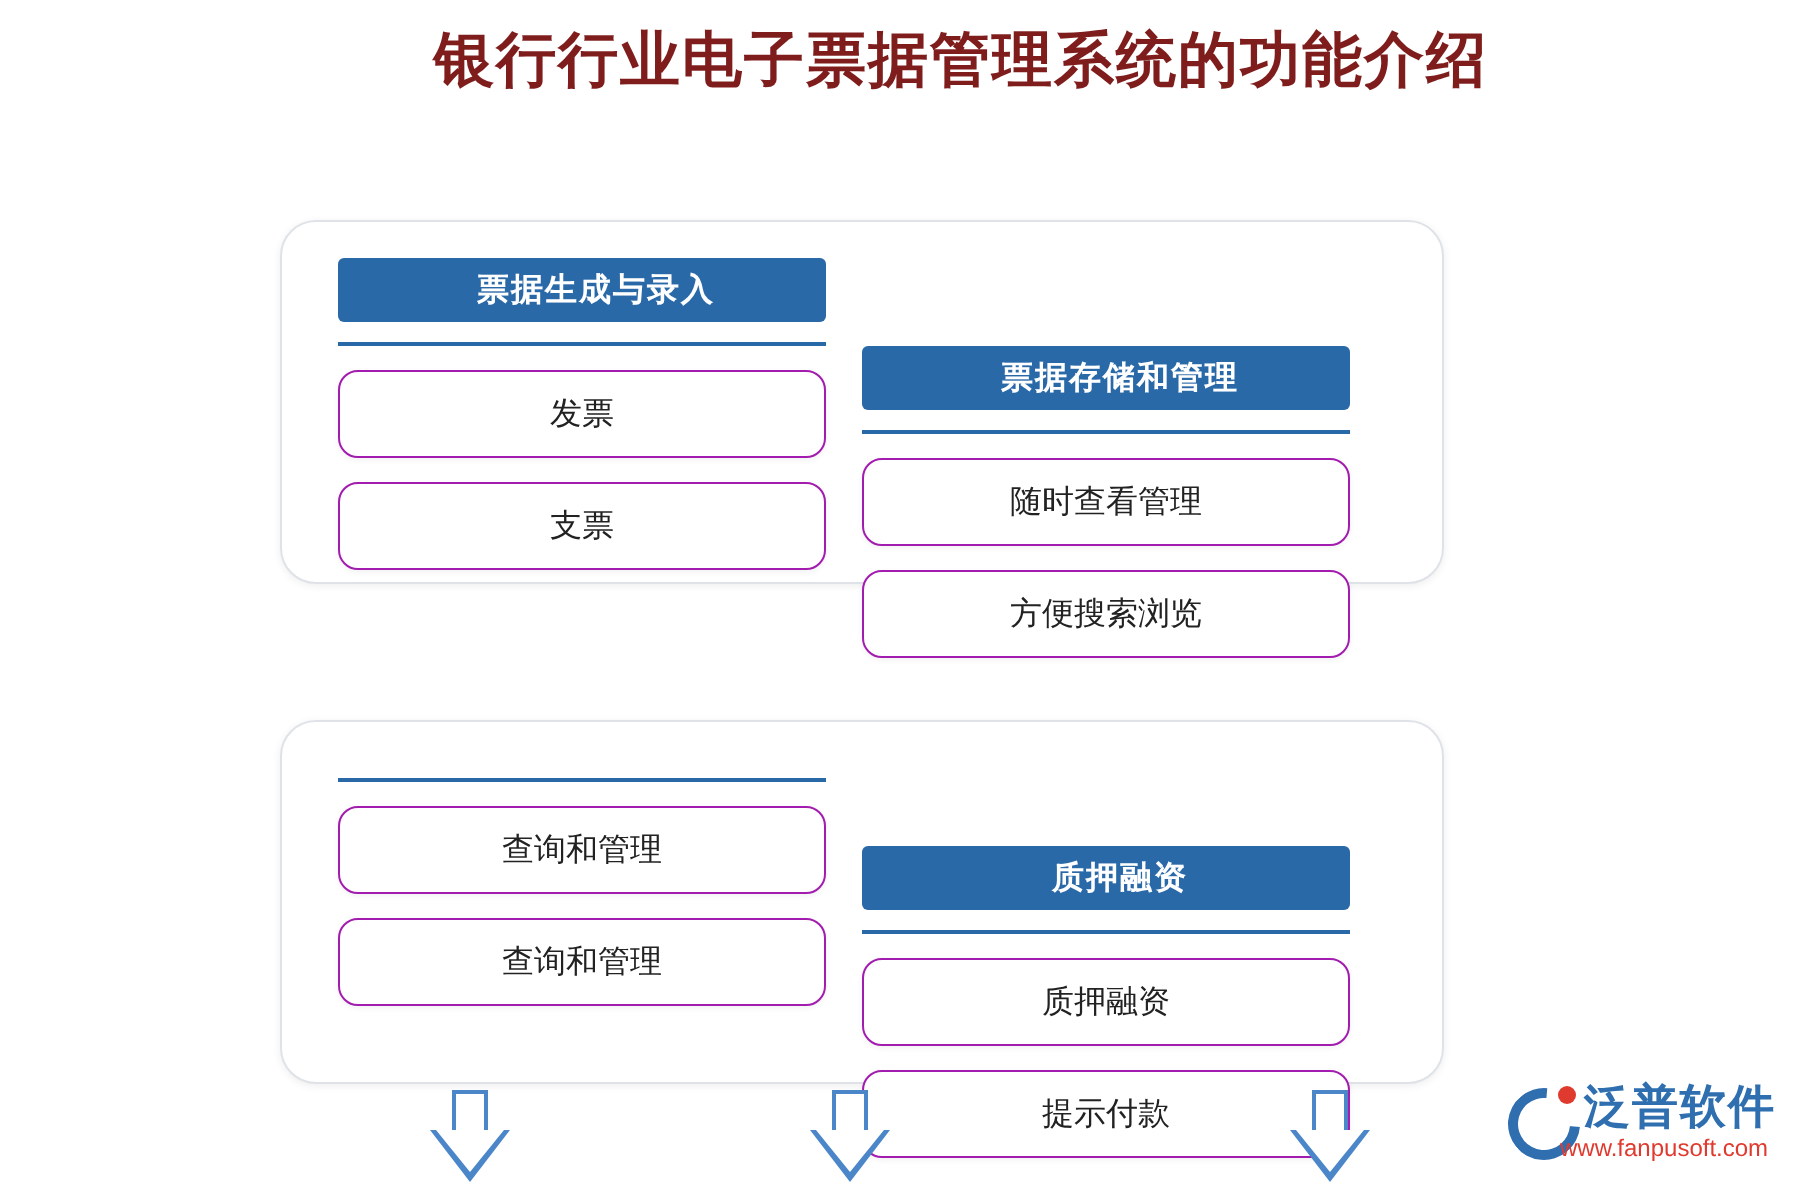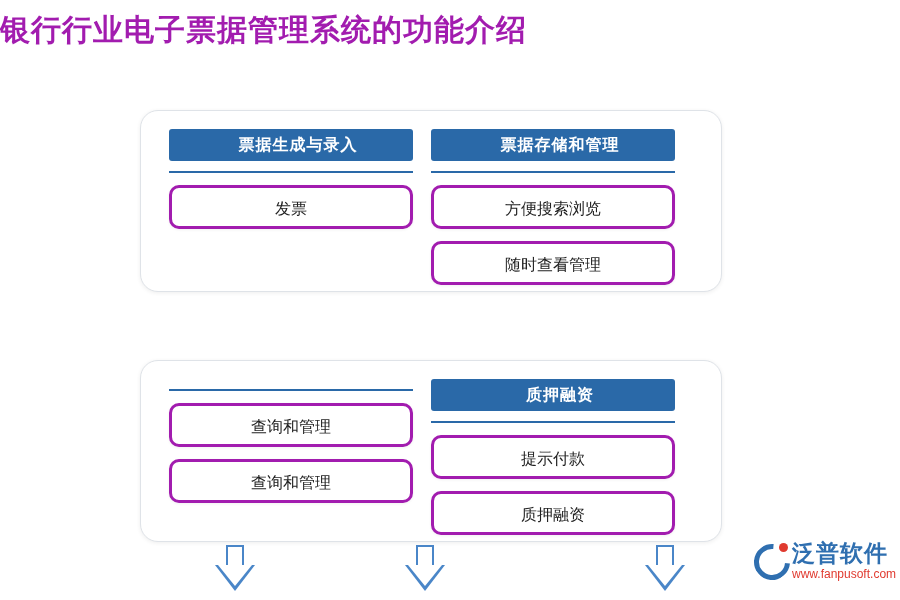--- a/index.html
+++ b/index.html
@@ -17,25 +17,25 @@
   .page {
     position: relative;
     width: 900px;
     height: 600px;
   }
   .title {
     position: absolute;
     top: 10px;
     left: 0;
     width: 744px;
-    text-align: left;
+    text-align: right;
     font-family: "DejaVu Serif", serif;
     font-weight: bold;
     font-size: 30px;
-    color: #a21caf;
+    color: #7f1d1d;
     letter-spacing: 1px;
   }
   
   .watermark {
     position: absolute;
     left: 398px;
     top: 370px;
     width: 180px;
     height: 50px;
     opacity: 0.22;
@@ -76,21 +76,21 @@
   }
   #panel-1 { left: 140px; top: 110px; width: 580px; height: 180px; }
   #panel-2 { left: 140px; top: 360px; width: 580px; height: 180px; }
 
   .col {
     position: absolute;
     top: 18px;
     width: 244px;
   }
   .col.left  { left: 28px; }
-  .col.right { left: 290px; }
+  .col.right { left: 290px; margin-top: 44px; }
 
   .head-btn {
     display: block;
     box-sizing: border-box;
     width: 100%;
     height: 32px;
     line-height: 32px;
     background: #2a69a8;
     color: #ffffff;
     font-size: 16px;
@@ -107,21 +107,21 @@
     background: #2a69a8;
     margin-top: 10px;
   }
   .item-btn {
     box-sizing: border-box;
     width: 100%;
     height: 44px;
     line-height: 42px;
     margin-top: 12px;
     background: #ffffff;
-    border: 3px solid #a21caf;
+    border: 1px solid #a21caf;
     border-radius: 10px;
     text-align: center;
     font-size: 16px;
     color: #222222;
     font-family: "DejaVu Sans", sans-serif;
     box-shadow: 0 1px 3px rgba(0,0,0,0.06);
   }
 
   
   .arrow {
@@ -206,21 +206,21 @@
     top: -2px;
     font-family: "DejaVu Serif", serif;
     font-size: 23px;
     font-weight: bold;
     color: #2f6fb0;
     letter-spacing: 1px;
     white-space: nowrap;
   }
   .logo .url {
     position: absolute;
-    left: 40px;
+    left: 28px;
     top: 27px;
     font-family: "Liberation Sans", sans-serif;
     font-size: 12px;
     color: #e03a2f;
     white-space: nowrap;
   }
 </style>
 </head>
 <body>
 
@@ -233,40 +233,41 @@
         <div class="c1"></div>
       </div>
     <div class="wm-text">泛普软件</div>
   </div>
 
   <div class="panel" id="panel-1">
     <div class="col left">
       <div class="head-btn">票据生成与录入</div>
       <div class="divider"></div>
       <div class="item-btn">发票</div>
+      <div class="item-btn">支票</div>
     </div>
     <div class="col right">
       <div class="head-btn">票据存储和管理</div>
       <div class="divider"></div>
+      <div class="item-btn">随时查看管理</div>
       <div class="item-btn">方便搜索浏览</div>
-      <div class="item-btn">随时查看管理</div>
     </div>
   </div>
 
   <div class="panel" id="panel-2">
     <div class="col left">
       <div class="divider"></div>
       <div class="item-btn">查询和管理</div>
       <div class="item-btn">查询和管理</div>
     </div>
     <div class="col right">
       <div class="head-btn">质押融资</div>
       <div class="divider"></div>
+      <div class="item-btn">质押融资</div>
       <div class="item-btn">提示付款</div>
-      <div class="item-btn">质押融资</div>
     </div>
   </div>
 
   <div class="arrow" id="arrow-1">
     <div class="stem"></div>
       <div class="headpart"></div>
       <div class="headinner"></div>
   </div>
   <div class="arrow" id="arrow-2">
     <div class="stem"></div>

